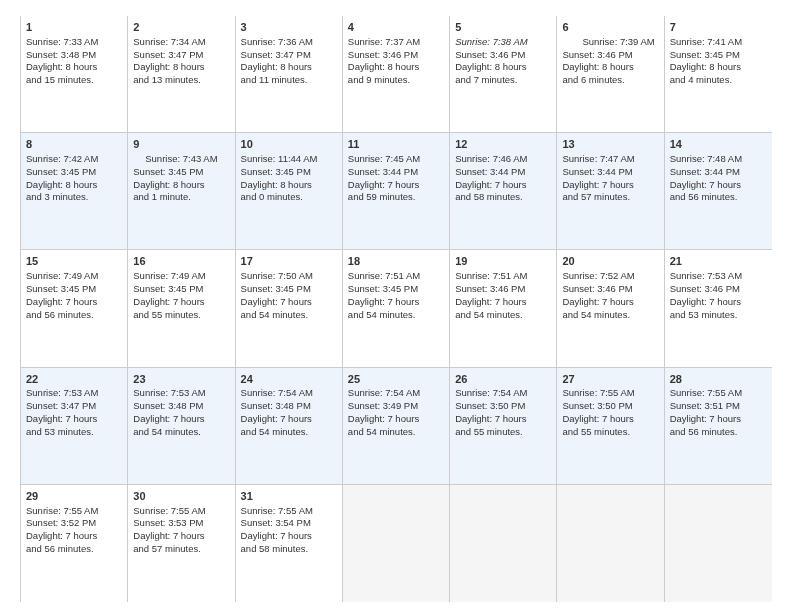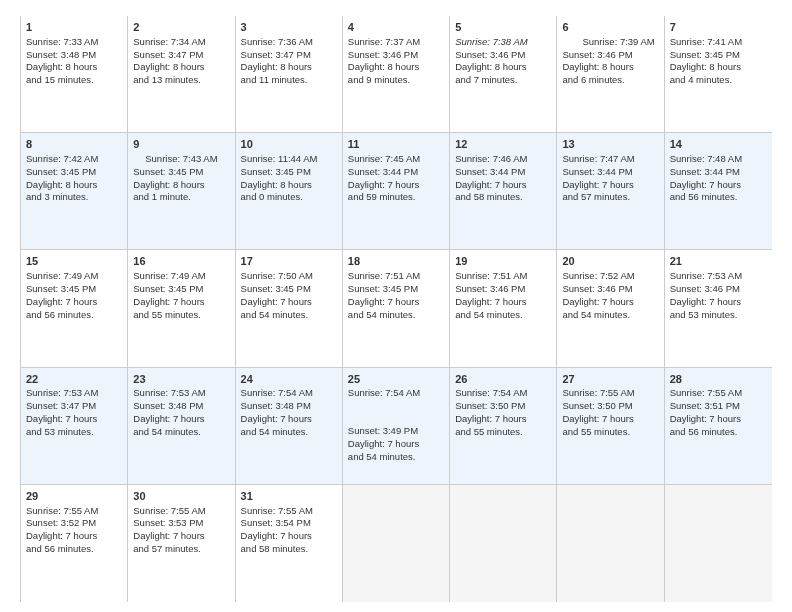--- a/index.html
+++ b/index.html
@@ -287,21 +287,21 @@
           <div class="cal-cell alt-row">
             <span class="day-num">24</span>
             <span style="display: block;">Sunrise: 7:54 AM</span>
             <span style="display: block;">Sunset: 3:48 PM</span>
             <span style="display: block;">Daylight: 7 hours</span>
             <span style="display: block;">and 54 minutes.</span>
           </div>
           <div class="cal-cell alt-row">
             <span class="day-num">25</span>
             <span style="display: block;">Sunrise: 7:54 AM</span>
-            <span style="display: block; margin-top: 25px;">Sunset: 3:49 PM</span>
+            <span style="display: block;">Sunset: 3:49 PM</span>
             <span style="display: block;">Daylight: 7 hours</span>
             <span style="display: block;">and 54 minutes.</span>
           </div>
           <div class="cal-cell alt-row">
             <span class="day-num">26</span>
             <span style="display: block;">Sunrise: 7:54 AM</span>
             <span style="display: block;">Sunset: 3:50 PM</span>
             <span style="display: block;">Daylight: 7 hours</span>
             <span style="display: block;">and 55 minutes.</span>
           </div>

